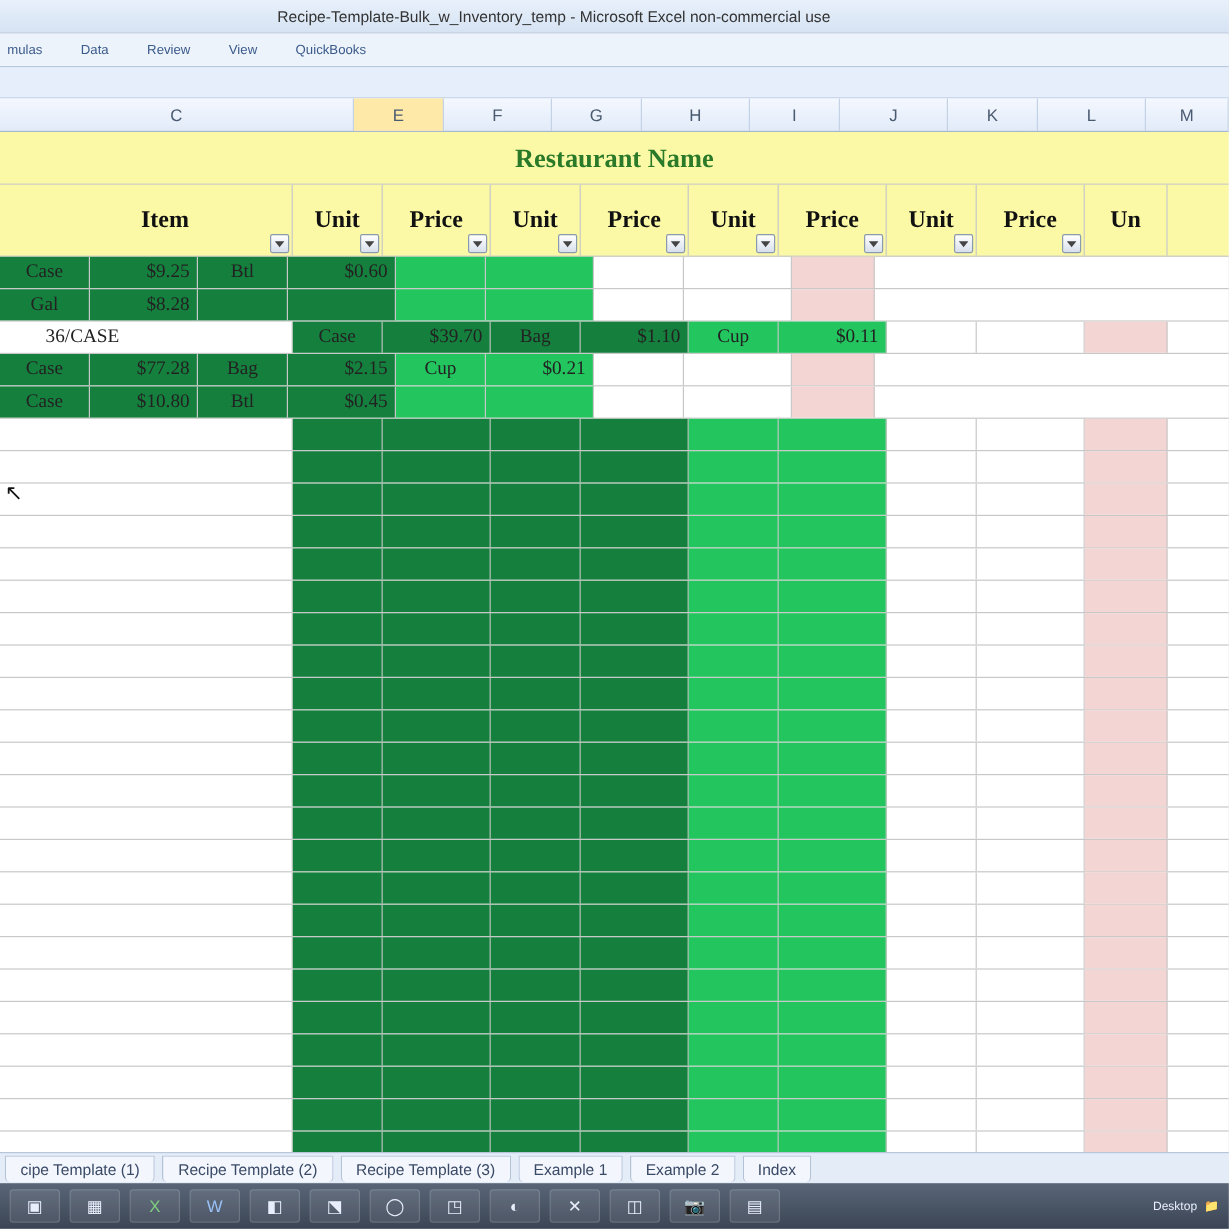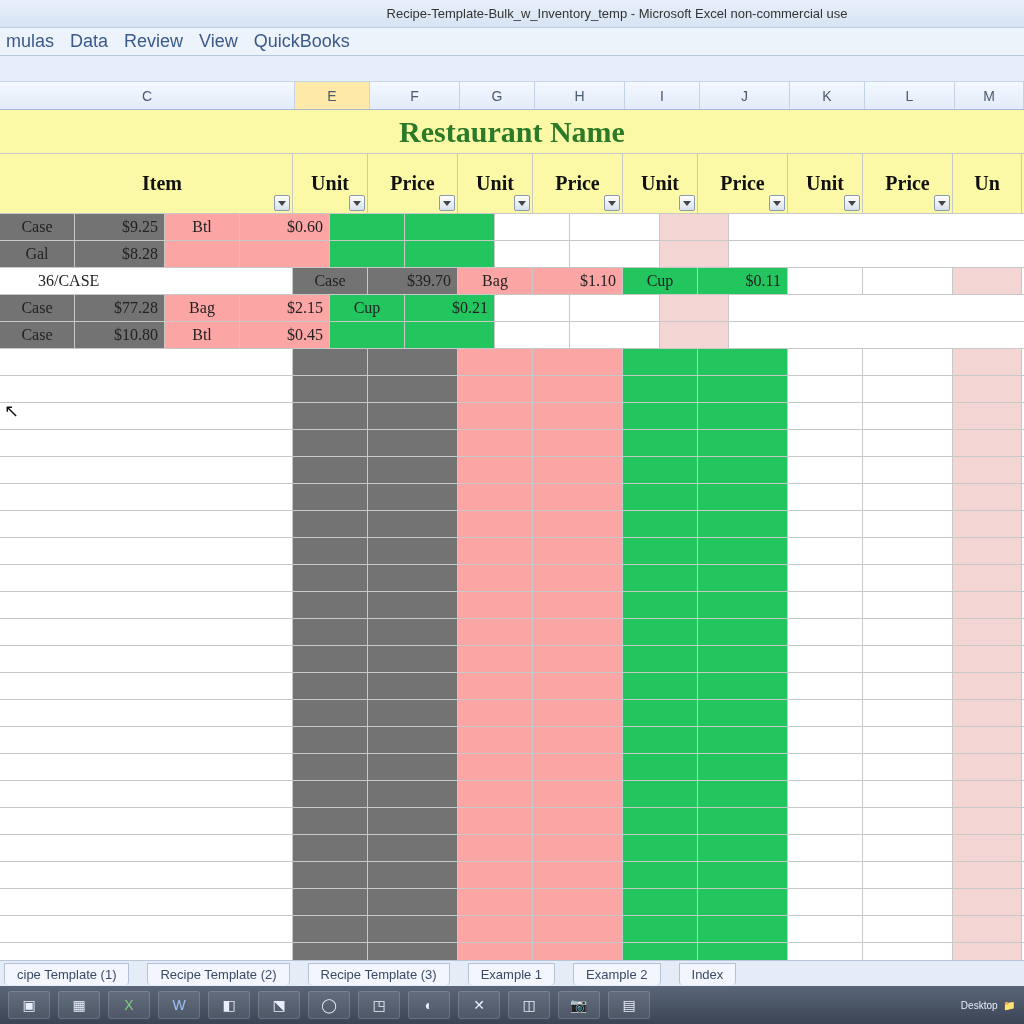--- a/index.html
+++ b/index.html
@@ -1,51 +1,51 @@
 <!DOCTYPE html>
 <html><head>
 <meta charset="utf-8">
 <style>
 * { box-sizing: border-box; margin: 0; padding: 0; }
 body { font-family: "Segoe UI", Tahoma, sans-serif; font-size: 12px; background: #dce5f0; width: 1024px; height: 1024px; overflow: hidden; color: #222; }
 
-.titlebar { height: 28px; background: linear-gradient(#e8f0fb,#d6e3f3); display: flex; align-items: center; padding: 0 10px; font-size: 13px; color: #333; border-bottom: 1px solid #c0cee0; justify-content: center; }
+.titlebar { height: 28px; background: linear-gradient(#e8f0fb,#d6e3f3); display: flex; align-items: center; padding: 0 21px; font-size: 13px; color: #333; border-bottom: 1px solid #c0cee0; }
 .titlebar .spacer { width: 210px; }
 
-.ribbon-tabs { height: 28px; background: #edf3fb; display: flex; align-items: center; gap: 16px; padding-left: 6px; font-size: 18px; color: #3a5a8a; border-bottom: 1px solid #b8c8dc; }
+.ribbon-tabs { height: 28px; background: #edf3fb; display: flex; align-items: center; gap: 32px; padding-left: 6px; font-size: 11px; color: #3a5a8a; border-bottom: 1px solid #b8c8dc; }
 .ribbon-tabs span { cursor: pointer; }
 
 .spacer-band { height: 26px; background: #e6eefb; border-bottom: 1px solid #c8d4e6; }
 
 .col-headers { display: flex; height: 28px; background: linear-gradient(#f4f8ff,#e2ebf8); border-bottom: 1px solid #a8bad2; font-size: 14px; color: #4a5a70; }
 .col-headers div { border-right: 1px solid #c4d2e6; display: flex; align-items: center; justify-content: center; }
 .col-headers .sel { background: #ffe9a8; }
 
 .sheet { background: white; }
 .row { display: flex; height: 27px; border-bottom: 1px solid #c8c8c8; }
 .cell { border-right: 1px solid #c8c8c8; display: flex; align-items: center; padding: 0 6px; font-size: 16px; font-family: "Times New Roman", serif; position: relative; }
 
-.c-item { width: 293px; padding-left: 38px; }
+.c-item { width: 244px; padding-left: 38px; }
 .c-unit { width: 75px; justify-content: center; }
 .c-price { width: 90px; justify-content: flex-end; }
 
 .title-row { height: 44px; background: #fbf9a6; }
-.title-row .cell { border-right: none; justify-content: center; font-size: 30px; font-weight: bold; color: #2a7a2a; font-family: "Times New Roman", serif; }
+.title-row .cell { border-right: none; justify-content: center; font-size: 22px; font-weight: bold; color: #2a7a2a; font-family: "Times New Roman", serif; }
 
 .head-row { background: #fbf9a6; height: 60px; }
 .head-row .cell { justify-content: center; font-weight: bold; font-size: 20px; color: #111; position: relative; }
 .filter-btn { position: absolute; right: 2px; bottom: 2px; width: 16px; height: 16px; background: linear-gradient(#fff,#d8e0ec); border: 1px solid #8a9ab0; border-radius: 2px; display:flex; align-items:center; justify-content:center; }
 .filter-btn::after { content: ""; border-left: 4px solid transparent; border-right: 4px solid transparent; border-top: 5px solid #444; }
 
-.bg-blue { background: #737373; }
-.bg-yellow { background: #fca5a5; }
+.bg-blue { background: #15803d; }
+.bg-yellow { background: #15803d; }
 .bg-green { background: #22c55e; }
 .bg-pink { background: #f3d5d3; }
 
-.sheet-tabs { position: absolute; bottom: 38px; left: 0; right: 0; height: 26px; background: #e4ecf8; display: flex; align-items: center; padding-left: 4px; font-size: 13px; color: #3a4a66; border-top: 1px solid #b8c6da; gap: 16px; }
+.sheet-tabs { position: absolute; bottom: 38px; left: 0; right: 0; height: 26px; background: #e4ecf8; display: flex; align-items: center; padding-left: 4px; font-size: 13px; color: #3a4a66; border-top: 1px solid #b8c6da; gap: 4px; }
 .sheet-tabs .tab { padding: 3px 12px; background: #f3f7fd; border: 1px solid #b4c2d8; border-bottom: none; border-radius: 0 0 4px 4px; margin-right: 2px; cursor: pointer; }
 
 .taskbar { position: absolute; bottom: 0; left:0; right:0; height: 38px; background: linear-gradient(#5a6678,#3a4454); display: flex; align-items: center; padding: 0 8px; gap: 8px; }
 .tb-btn { width: 42px; height: 28px; background: rgba(255,255,255,0.08); border: 1px solid rgba(255,255,255,0.15); border-radius: 3px; display: flex; align-items:center; justify-content:center; font-size: 14px; color: #e8eefb; cursor: pointer; }
 .tb-spacer { flex: 1; }
 .tb-desktop { color: #e8eefb; font-size: 10px; display:flex; align-items:center; gap:6px; }
 
 .cursor { position: absolute; left: 4px; top: 400px; font-size: 18px; color: #111; pointer-events:none; }
 </style>
 </head>

